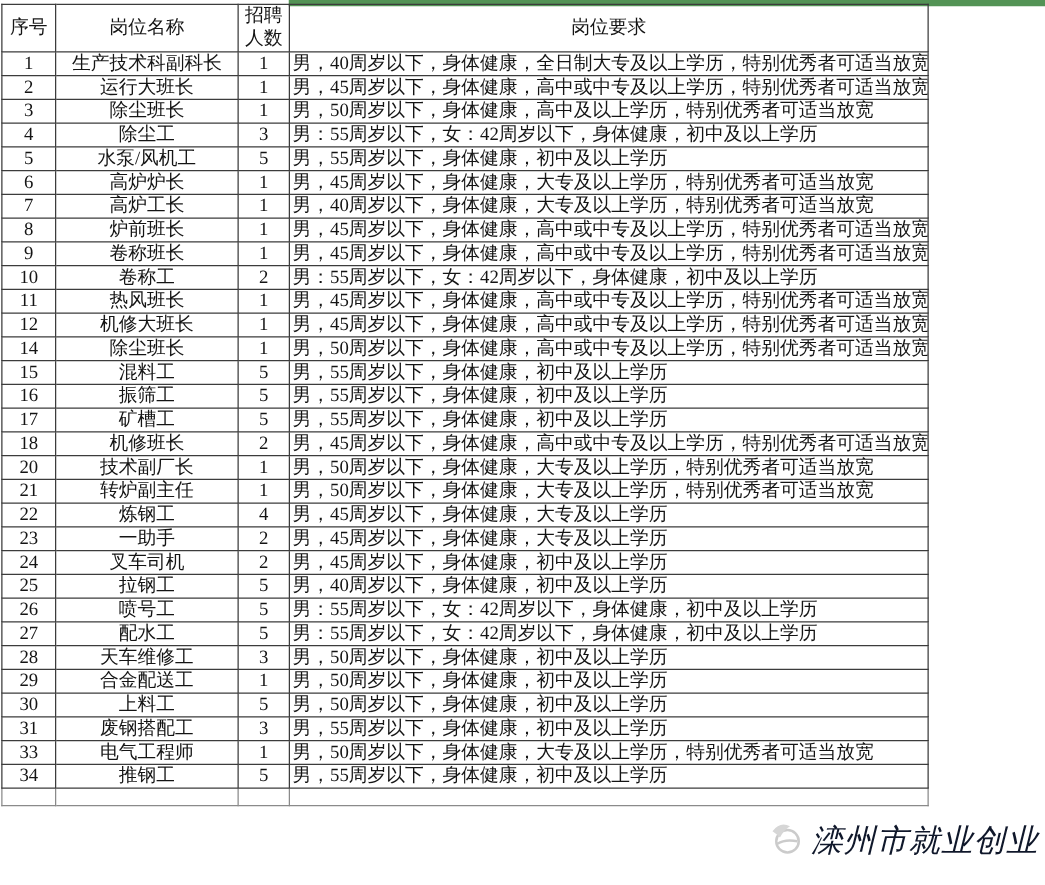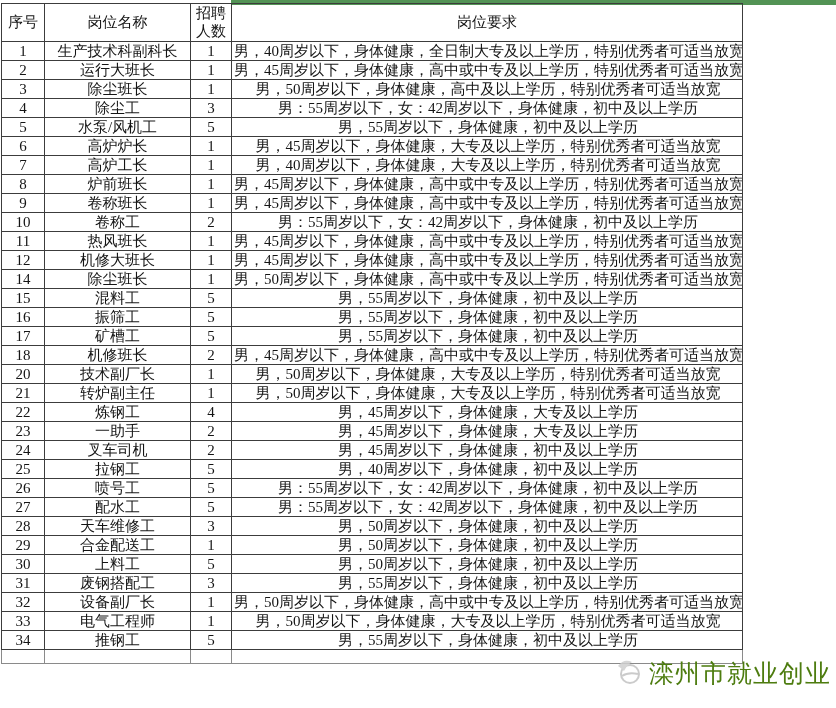--- a/index.html
+++ b/index.html
@@ -24,21 +24,21 @@
     text-align:center;
     font-size:15px;
     overflow:hidden;
   }
   .job-table thead th {
     height:37px; line-height:1.15; font-size:15px; white-space:normal;
   }
   .job-table tbody td {
     height:18px; line-height:18px; white-space:nowrap;
   }
-  .job-table td.req { text-align:center; padding-left:2px;margin-left:36px; }
+  .job-table td.req { text-align:left; padding-left:2px;margin-left:36px; }
   .job-table tr.empty-row td {
     height:13px; border-color:#8a8a8a; border-top-color:#3c3c3c;
   }
   .watermark {
     position:absolute; right:5px; bottom:14px;
     display:flex; align-items:center; gap:1px;
     color:#b9b9b9; font-size:25px; letter-spacing:1px;
     pointer-events:none; white-space:nowrap;
   }
   .watermark svg { opacity:.85; }
@@ -232,47 +232,41 @@
         <td>5</td>
         <td class="req">男，50周岁以下，身体健康，初中及以上学历</td>
       </tr>
       <tr>
         <td>31</td>
         <td>废钢搭配工</td>
         <td>3</td>
         <td class="req">男，55周岁以下，身体健康，初中及以上学历</td>
       </tr>
       <tr>
-        <td>32</td>
-        <td>设备副厂长</td>
-        <td>1</td>
-        <td class="req">男，50周岁以下，身体健康，高中或中专及以上学历，特别优秀者可适当放宽</td>
-      </tr>
-      <tr>
         <td>33</td>
         <td>电气工程师</td>
         <td>1</td>
         <td class="req">男，50周岁以下，身体健康，大专及以上学历，特别优秀者可适当放宽</td>
       </tr>
       <tr>
         <td>34</td>
         <td>推钢工</td>
         <td>5</td>
         <td class="req">男，55周岁以下，身体健康，初中及以上学历</td>
       </tr>
       <tr class="empty-row">
         <td></td>
         <td></td>
         <td></td>
         <td></td>
       </tr>
     </tbody>
 </table>
 
-<div class="watermark" style="color: #4d7c0f;">
+<div class="watermark" style="color: #0f172a; font-style: italic;">
   <span>
     <svg width="36" height="36" viewBox="0 0 36 36">
       <circle cx="18" cy="22" r="9" fill="none" stroke="#c3c3c3" stroke-width="2"></circle>
       <path d="M6 14 Q12 6 20 10 Q15 13 12 19 Q9 16 6 14 Z" fill="#cfcfcf"></path>
       <path d="M10 24 Q16 20 26 22" fill="none" stroke="#c3c3c3" stroke-width="2"></path>
     </svg>
   </span>
   <span>滦州市就业创业</span>
 </div>
 

